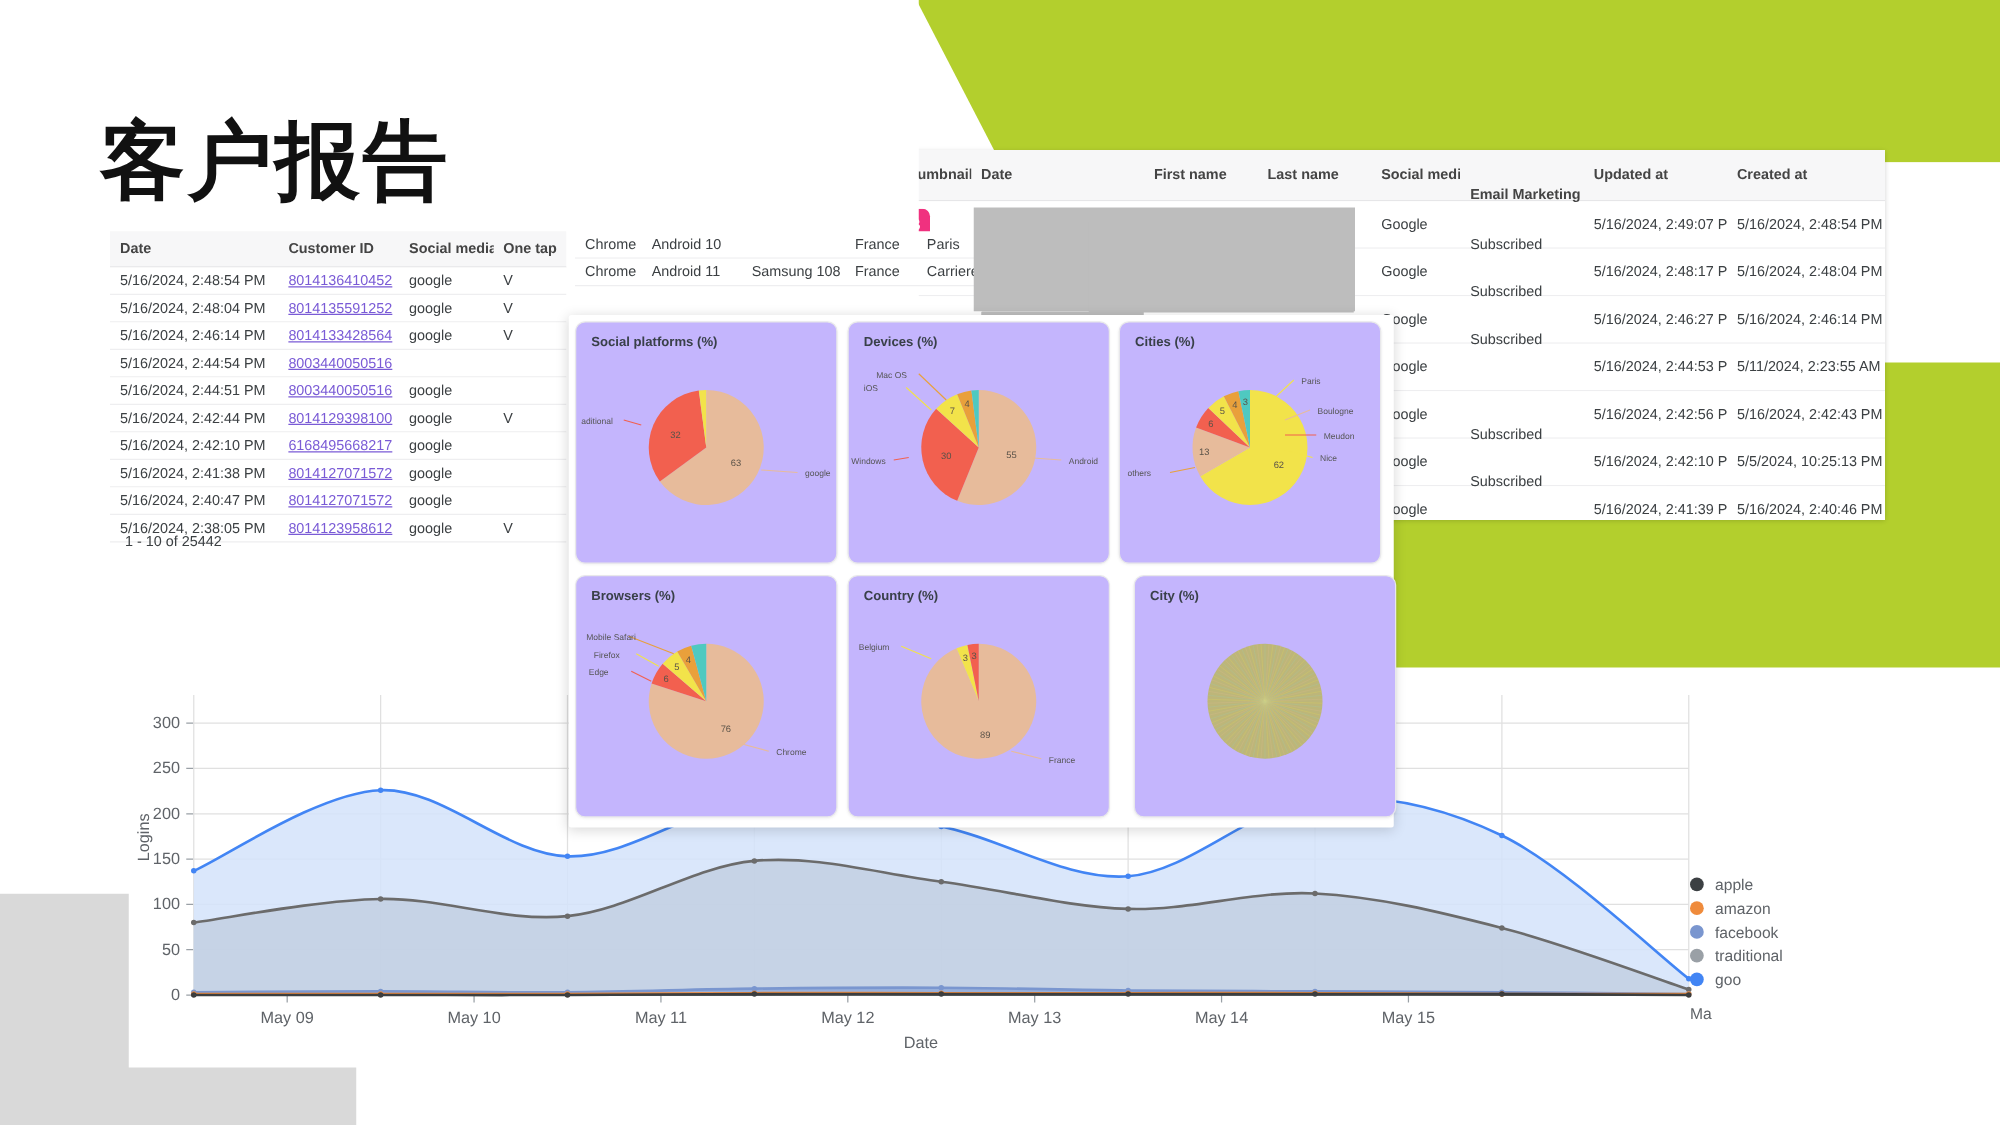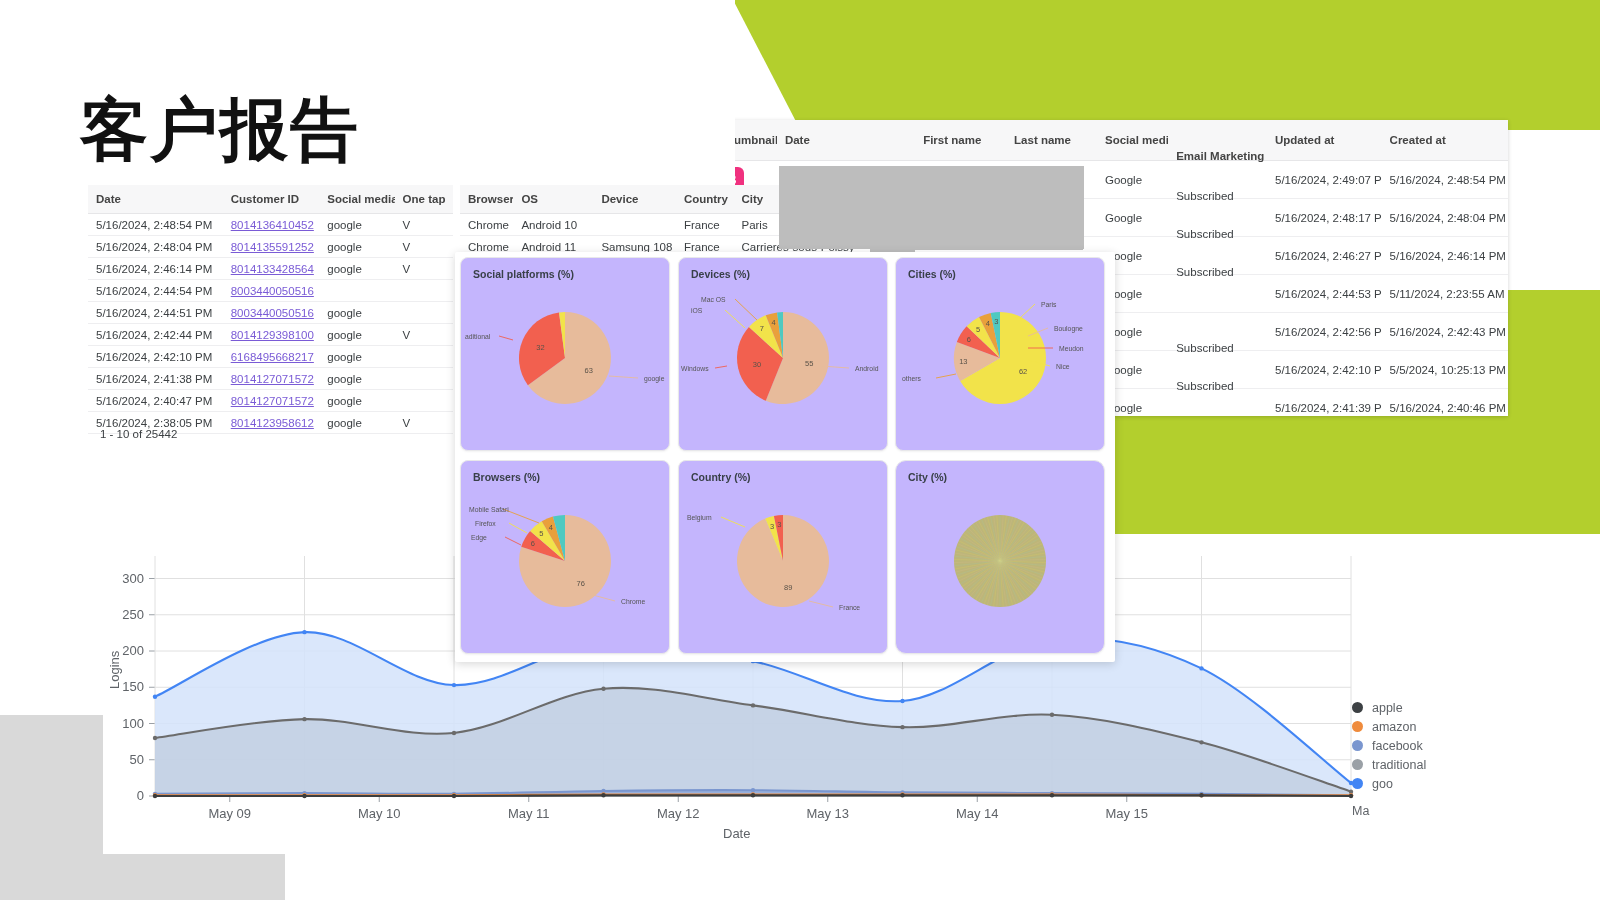--- a/index.html
+++ b/index.html
@@ -229,27 +229,20 @@
         <div class="trow">
           <div class="cell c0">5/16/2024, 2:38:05 PM</div>
           <div class="cell c1"><span class="link">8014123958612</span></div>
           <div class="cell c2">google</div>
           <div class="cell c3">V</div>
         </div>
       </div>
   </div>
 
   <div class="table-left2 tbl" style="z-index: 3;">
-    <div class="thead">
-      <div class="cell d0">Browser</div>
-      <div class="cell d1">OS</div>
-      <div class="cell d2">Device</div>
-      <div class="cell d3">Country</div>
-      <div class="cell d4">City</div>
-    </div>
     <div id="device-rows">
         <div class="trow">
           <div class="cell d0">Chrome</div>
           <div class="cell d1">Android 10</div>
           <div class="cell d2"></div>
           <div class="cell d3">France</div>
           <div class="cell d4">Paris</div>
         </div>
         <div class="trow">
           <div class="cell d0">Chrome</div>
@@ -464,21 +457,21 @@
             <path d="M 104 100 L 86.22103821254717 57.57467127104031 A 46 46 0 0 1 94.93261673723187 54.902521569758775 Z" fill="#f2e34a"></path>
             <text x="93.20839862425169" y="67.81788323953563" text-anchor="middle" font-size="7.5" fill="#5a5248" font-family="&quot;Liberation Sans&quot;, sans-serif">3</text>
             <path d="M 104 100 L 94.93261673723187 54.902521569758775 A 46 46 0 0 1 103.99999999999996 54 Z" fill="#f2604f"></path>
             <text x="100.35512448678296" y="66.38094918634357" text-anchor="middle" font-size="7.5" fill="#5a5248" font-family="&quot;Liberation Sans&quot;, sans-serif">3</text>
             <line x1="130" y1="140" x2="154" y2="146" stroke="#e7bb9b" stroke-width="0.9"></line>
             <text x="160" y="149" font-size="6.8" fill="#555" font-family="&quot;Liberation Sans&quot;, sans-serif">France</text>
             <line x1="66" y1="66" x2="42" y2="56" stroke="#f2e34a" stroke-width="0.9"></line>
             <text x="8" y="59" font-size="6.8" fill="#555" font-family="&quot;Liberation Sans&quot;, sans-serif">Belgium</text>
           </svg>
         </div>
-        <div class="pie-card" style="left: 440px; top: 208px; width: 208px; height: 192px; border-radius: 11px;">
+        <div class="pie-card" style="left: 452px; top: 208px; width: 208px; height: 192px;">
           <div class="pc-title">City (%)</div>
           <svg class="pie-svg" width="208" height="192">
             <circle cx="104" cy="100" r="46" fill="#bdb679"></circle>
             <line x1="104" y1="100" x2="104" y2="54" stroke="#8fd3c4" stroke-width="0.35" opacity="0.45"></line>
             <line x1="104" y1="100" x2="107.20879779222977" y2="54.112053688048086" stroke="#e7bb9b" stroke-width="0.35" opacity="0.45"></line>
             <line x1="104" y1="100" x2="110.401962644163" y2="54.44766883788776" stroke="#f2e34a" stroke-width="0.35" opacity="0.45"></line>
             <line x1="104" y1="100" x2="113.56393777761693" y2="55.005210366244945" stroke="#8fd3c4" stroke-width="0.35" opacity="0.45"></line>
             <line x1="104" y1="100" x2="116.67931836758196" y2="55.78196198683733" stroke="#e7bb9b" stroke-width="0.35" opacity="0.45"></line>
             <line x1="104" y1="100" x2="119.73292659298076" y2="56.77413944384822" stroke="#f2e34a" stroke-width="0.35" opacity="0.45"></line>
             <line x1="104" y1="100" x2="122.70988558148682" y2="57.97690894844036" stroke="#8fd3c4" stroke-width="0.35" opacity="0.45"></line>

